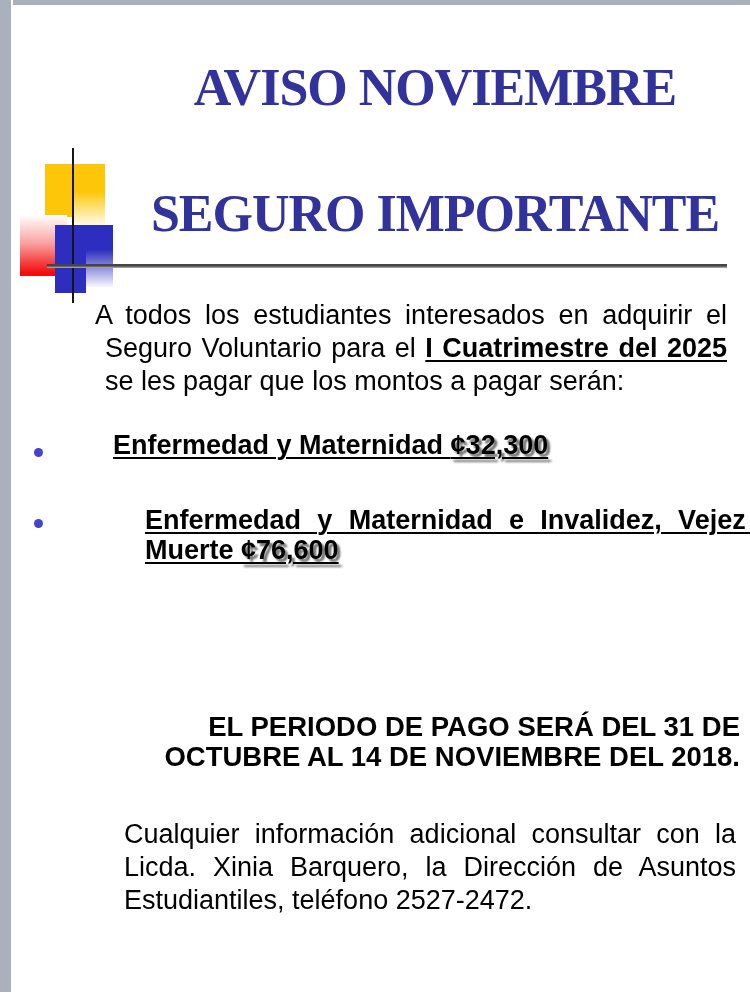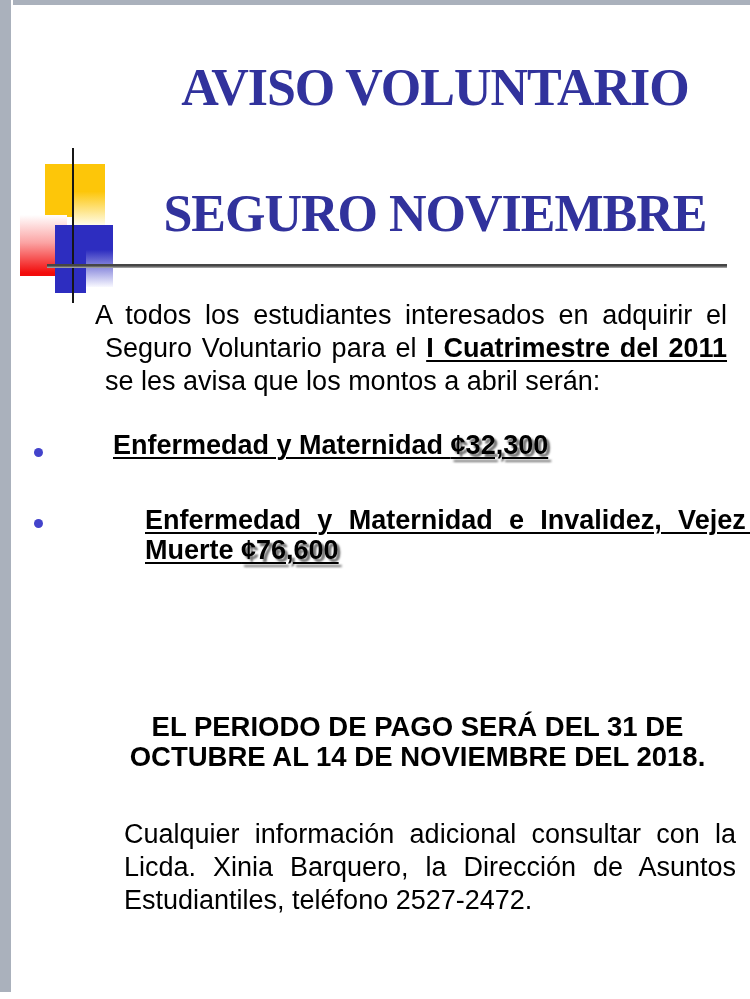--- a/index.html
+++ b/index.html
@@ -36,21 +36,21 @@
   .bu{font-weight:bold;text-decoration:underline;text-decoration-thickness:2px;text-underline-offset:3px;}
   .dot{position:absolute;width:9px;height:9px;border-radius:50%;background:#4343cb;}
   .dot1{left:34px;top:448px;}
   .dot2{left:34px;top:519px;}
   .bullet-text{position:absolute;left:113px;font-size:27px;line-height:30px;font-weight:bold;
     text-decoration:underline;text-decoration-thickness:2px;text-underline-offset:3px;}
   .bullet1{top:430px;width:640px;}
   .bullet2{top:505px;width:632px;text-align:justify;margin-left:32px;}
   .amount{text-shadow:3px 3px 2px rgba(0,0,0,0.55);}
   .coverage{left:104px;width:618px;top:612px;line-height:30px;}
-  .period{left:95px;width:645px;top:712px;font-size:27.5px;line-height:30px;font-weight:bold;text-align:center;}
+  .period{left:95px;width:645px;top:712px;font-size:27.5px;line-height:30px;font-weight:bold;text-align:right;}
   .contact{left:124px;width:612px;top:818px;}
 </style>
 </head>
 <body>
 
 <div id="slide">
 
   <div class="frame-left"></div>
   <div class="frame-top"></div>
 
@@ -58,24 +58,24 @@
     <div class="yellow-solid"></div>
     <div class="yellow-grad"></div>
     <div class="red-grad"></div>
     <div class="blue-solid"></div>
     <div class="blue-grad"></div>
     <div class="vline"></div>
   </div>
 
   <div class="hrule"></div>
 
-  <div class="title title1">AVISO VOLUNTARIO</div>
-  <div class="title title2">SEGURO NOVIEMBRE</div>
+  <div class="title title1">AVISO NOVIEMBRE</div>
+  <div class="title title2">SEGURO IMPORTANTE</div>
 
-  <div class="para intro"><span>A todos los estudiantes interesados en adquirir el Seguro Voluntario para el </span><span class="bu">I Cuatrimestre del 2011</span><span> se les avisa que los montos a abril serán:</span></div>
+  <div class="para intro"><span>A todos los estudiantes interesados en adquirir el Seguro Voluntario para el </span><span class="bu">I Cuatrimestre del 2025</span><span> se les pagar que los montos a pagar serán:</span></div>
 
   <div>
     <div class="dot dot1"></div>
     <div class="bullet-text bullet1"><span>Enfermedad y Maternidad </span><span class="amount">¢32,300</span></div>
 
     <div class="dot dot2"></div>
     <div class="bullet-text bullet2"><span>Enfermedad y Maternidad e Invalidez, Vejez y Muerte </span><span class="amount">¢76,600</span></div>
   </div>
 
 

